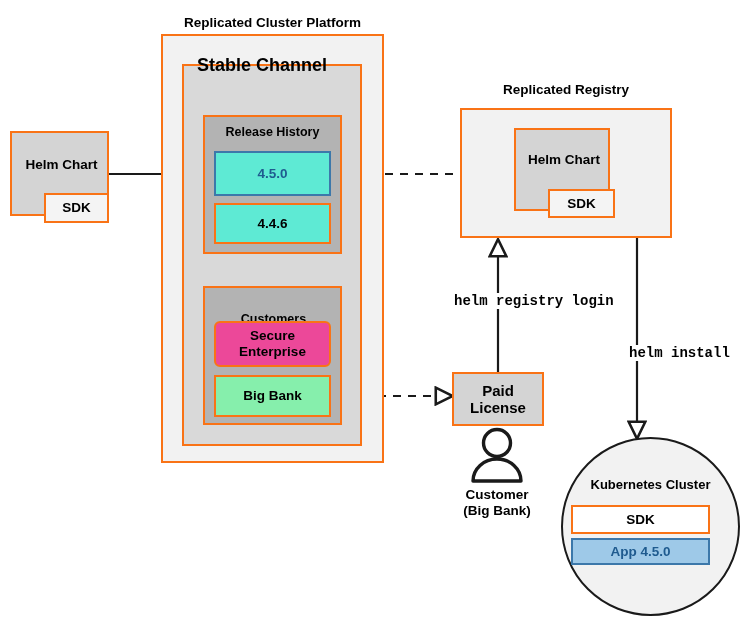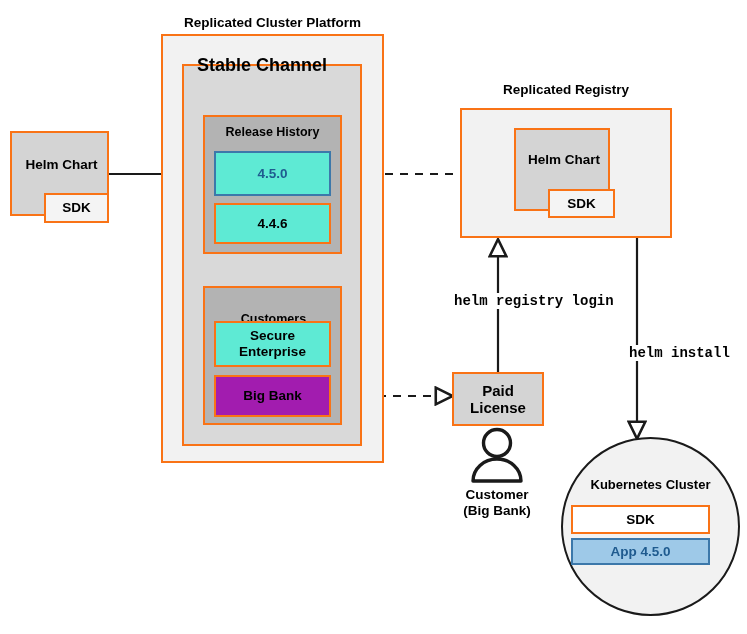--- a/index.html
+++ b/index.html
@@ -114,24 +114,24 @@
   <div class="node" style="left:203px; top:123px; width:139px; height:18px; font-size:12.5px;">Release History</div>
 
   <div class="node" style="left:214px; top:151px; width:117px; height:45px;
               background:#5eead4; border:2px solid #3c78aa; color:#1f5b8f; font-size:13.5px;">4.5.0</div>
 
   <div class="node box" style="left:214px; top:203px; width:117px; height:41px; background:#5eead4; font-size:13.5px;">4.4.6</div>
 
   <div class="node box" style="left:203px; top:286px; width:139px; height:139px; background:#b3b3b3;"></div>
   <div class="node" style="left:203px; top:294px; width:141px; height:18px; font-size:12.5px;margin-top:16px;">Customers</div>
 
-  <div class="node box stack" style="left:214px; top:321px; width:117px; height:46px; background:#5eead4; font-size:13.5px; white-space:pre-line;">Secure
+  <div class="node box stack" style="left:214px; top:321px; width:117px; height:46px; background:#ec4899; font-size:13.5px; white-space:pre-line;border-radius:6px;">Secure
 Enterprise</div>
 
-  <div class="node box" style="left:214px; top:375px; width:117px; height:42px; background:#a21caf; font-size:13.5px;">Big Bank</div>
+  <div class="node box" style="left:214px; top:375px; width:117px; height:42px; background:#86efac; font-size:13.5px;">Big Bank</div>
 
   <div class="node box" style="left:10px; top:131px; width:99px; height:85px; background:#d4d4d4;">
     <span style="position:absolute; top:24px; left:0; width:99px; font-size:13.5px;">Helm Chart</span>
   </div>
   <div class="node box" style="left:44px; top:193px; width:65px; height:30px; background:#f4f4f4; font-size:13.5px;">SDK</div>
 
   <div class="node box" style="left:460px; top:108px; width:212px; height:130px; background:#f2f2f2;"></div>
 
   <div class="node box" style="left:514px; top:128px; width:96px; height:83px; background:#d4d4d4;">
     <span style="position:absolute; top:22px; left:0; width:96px; font-size:13.5px;">Helm Chart</span>

